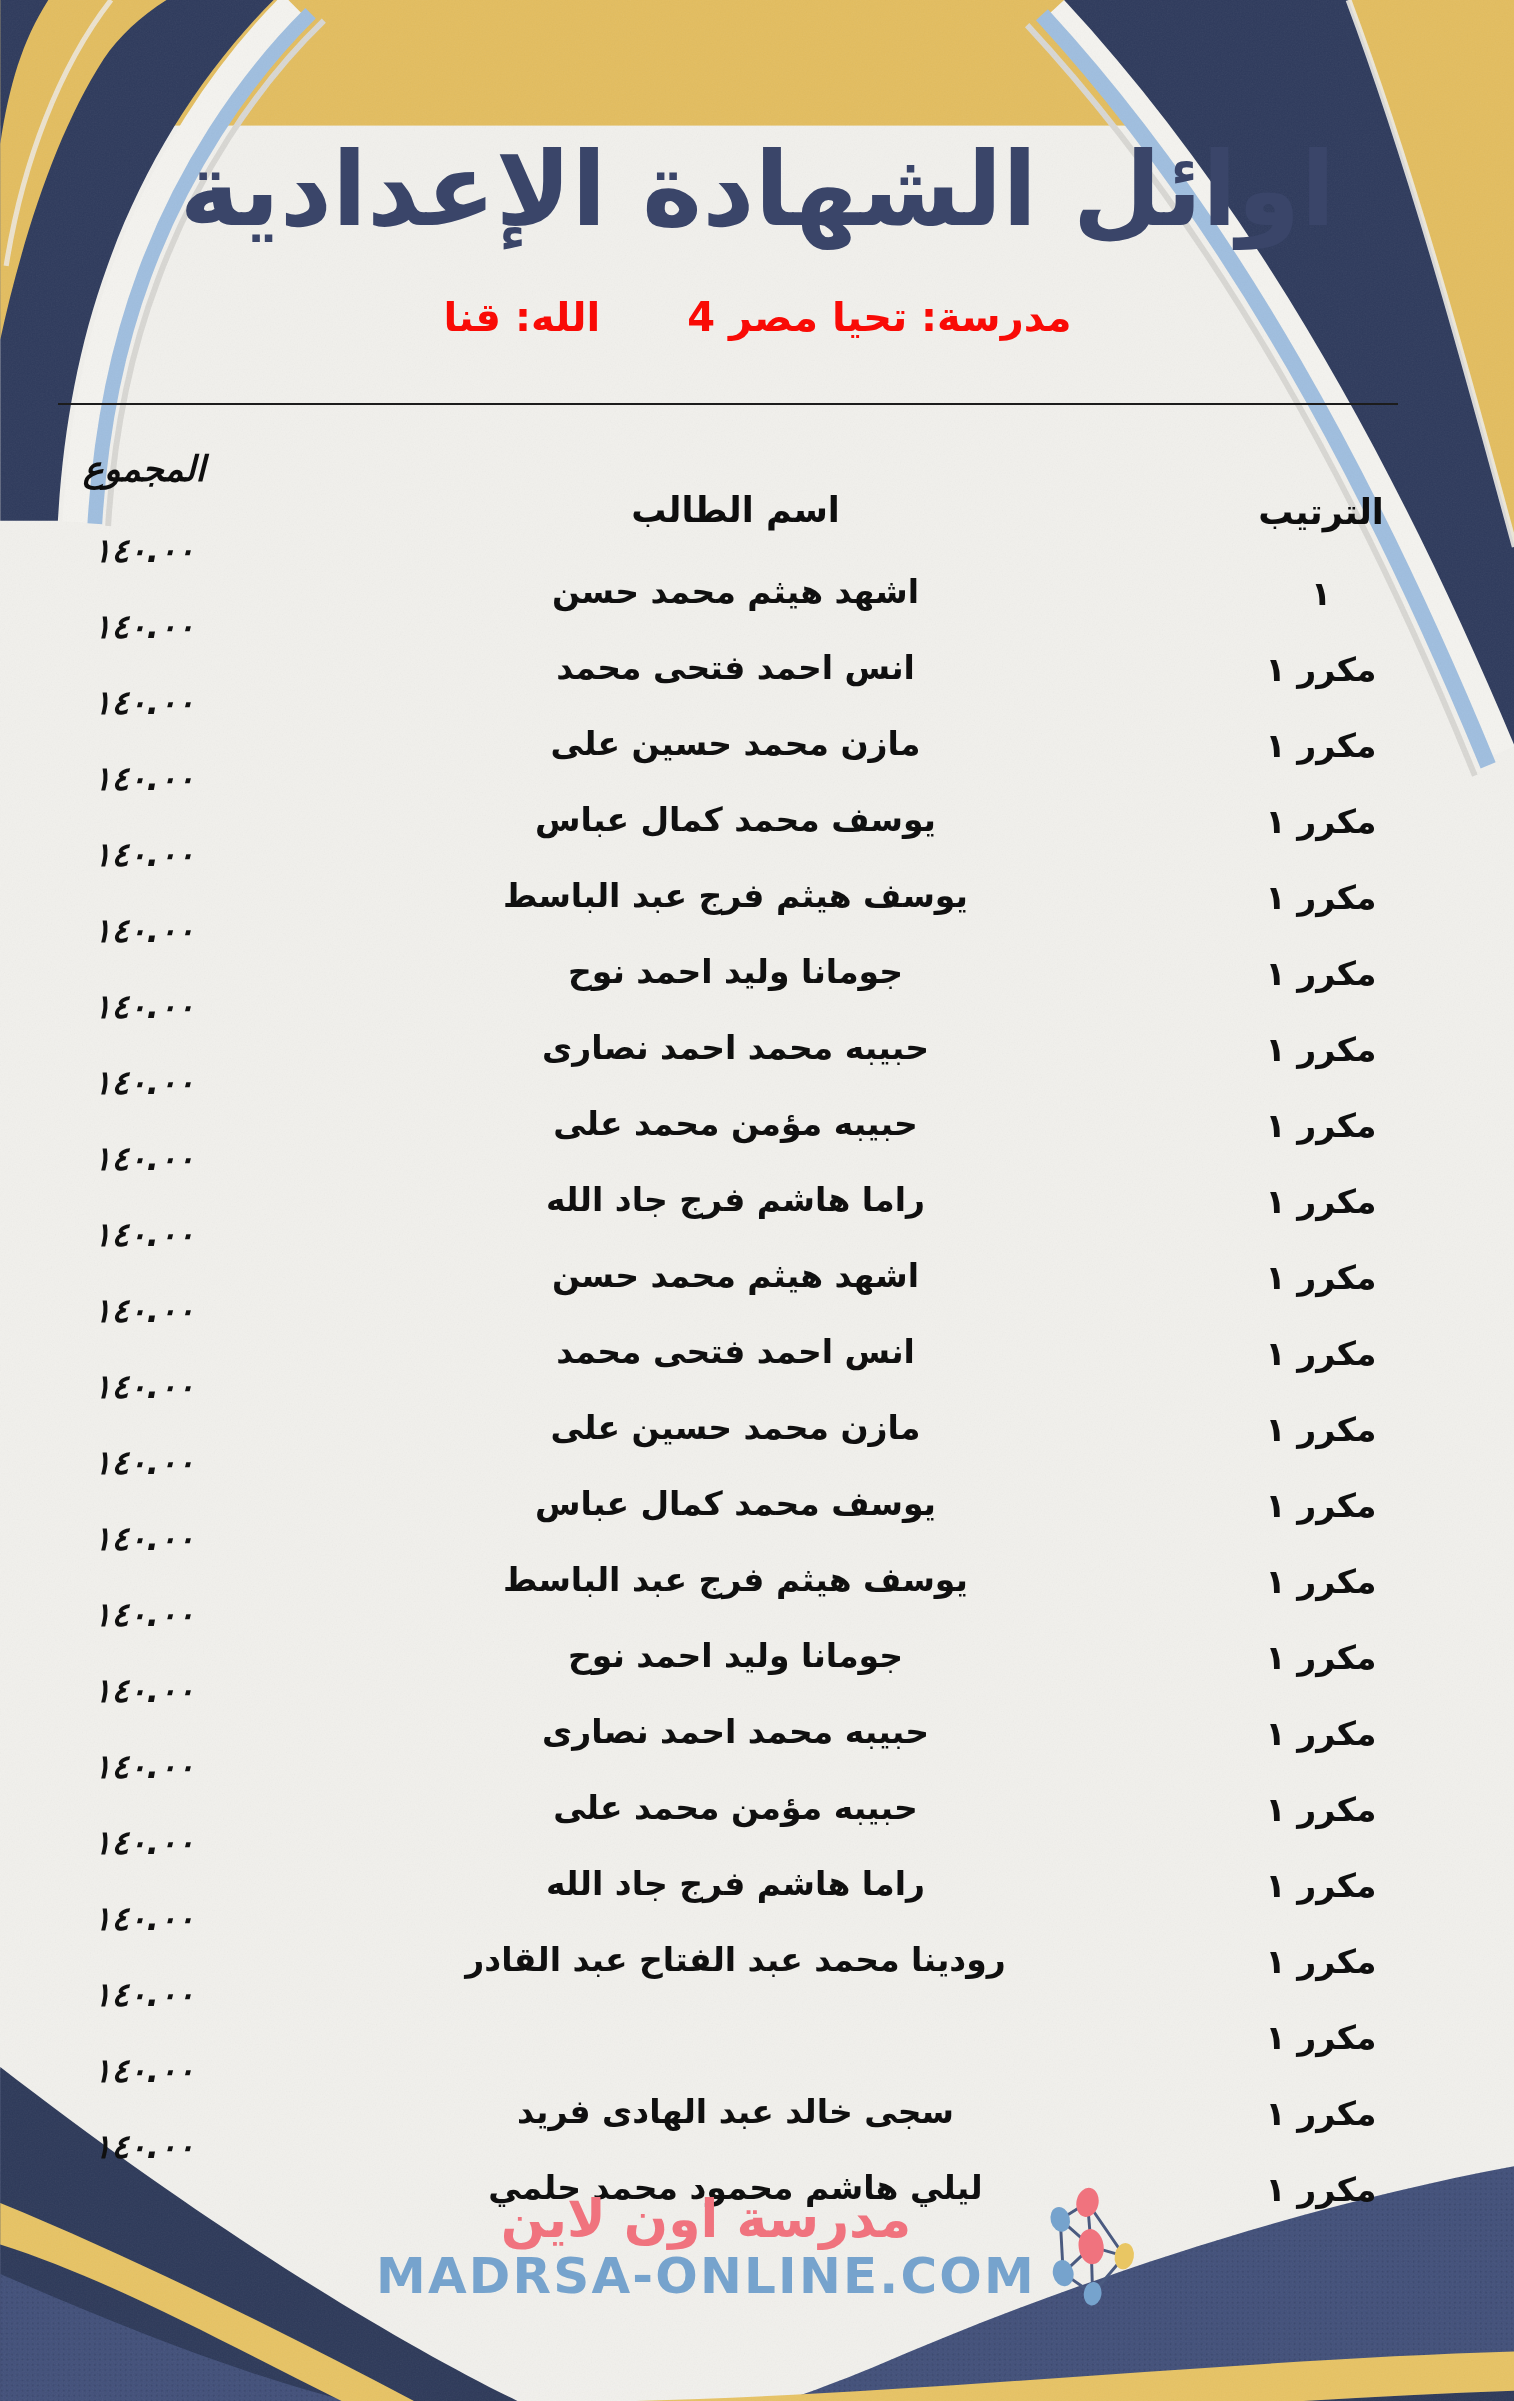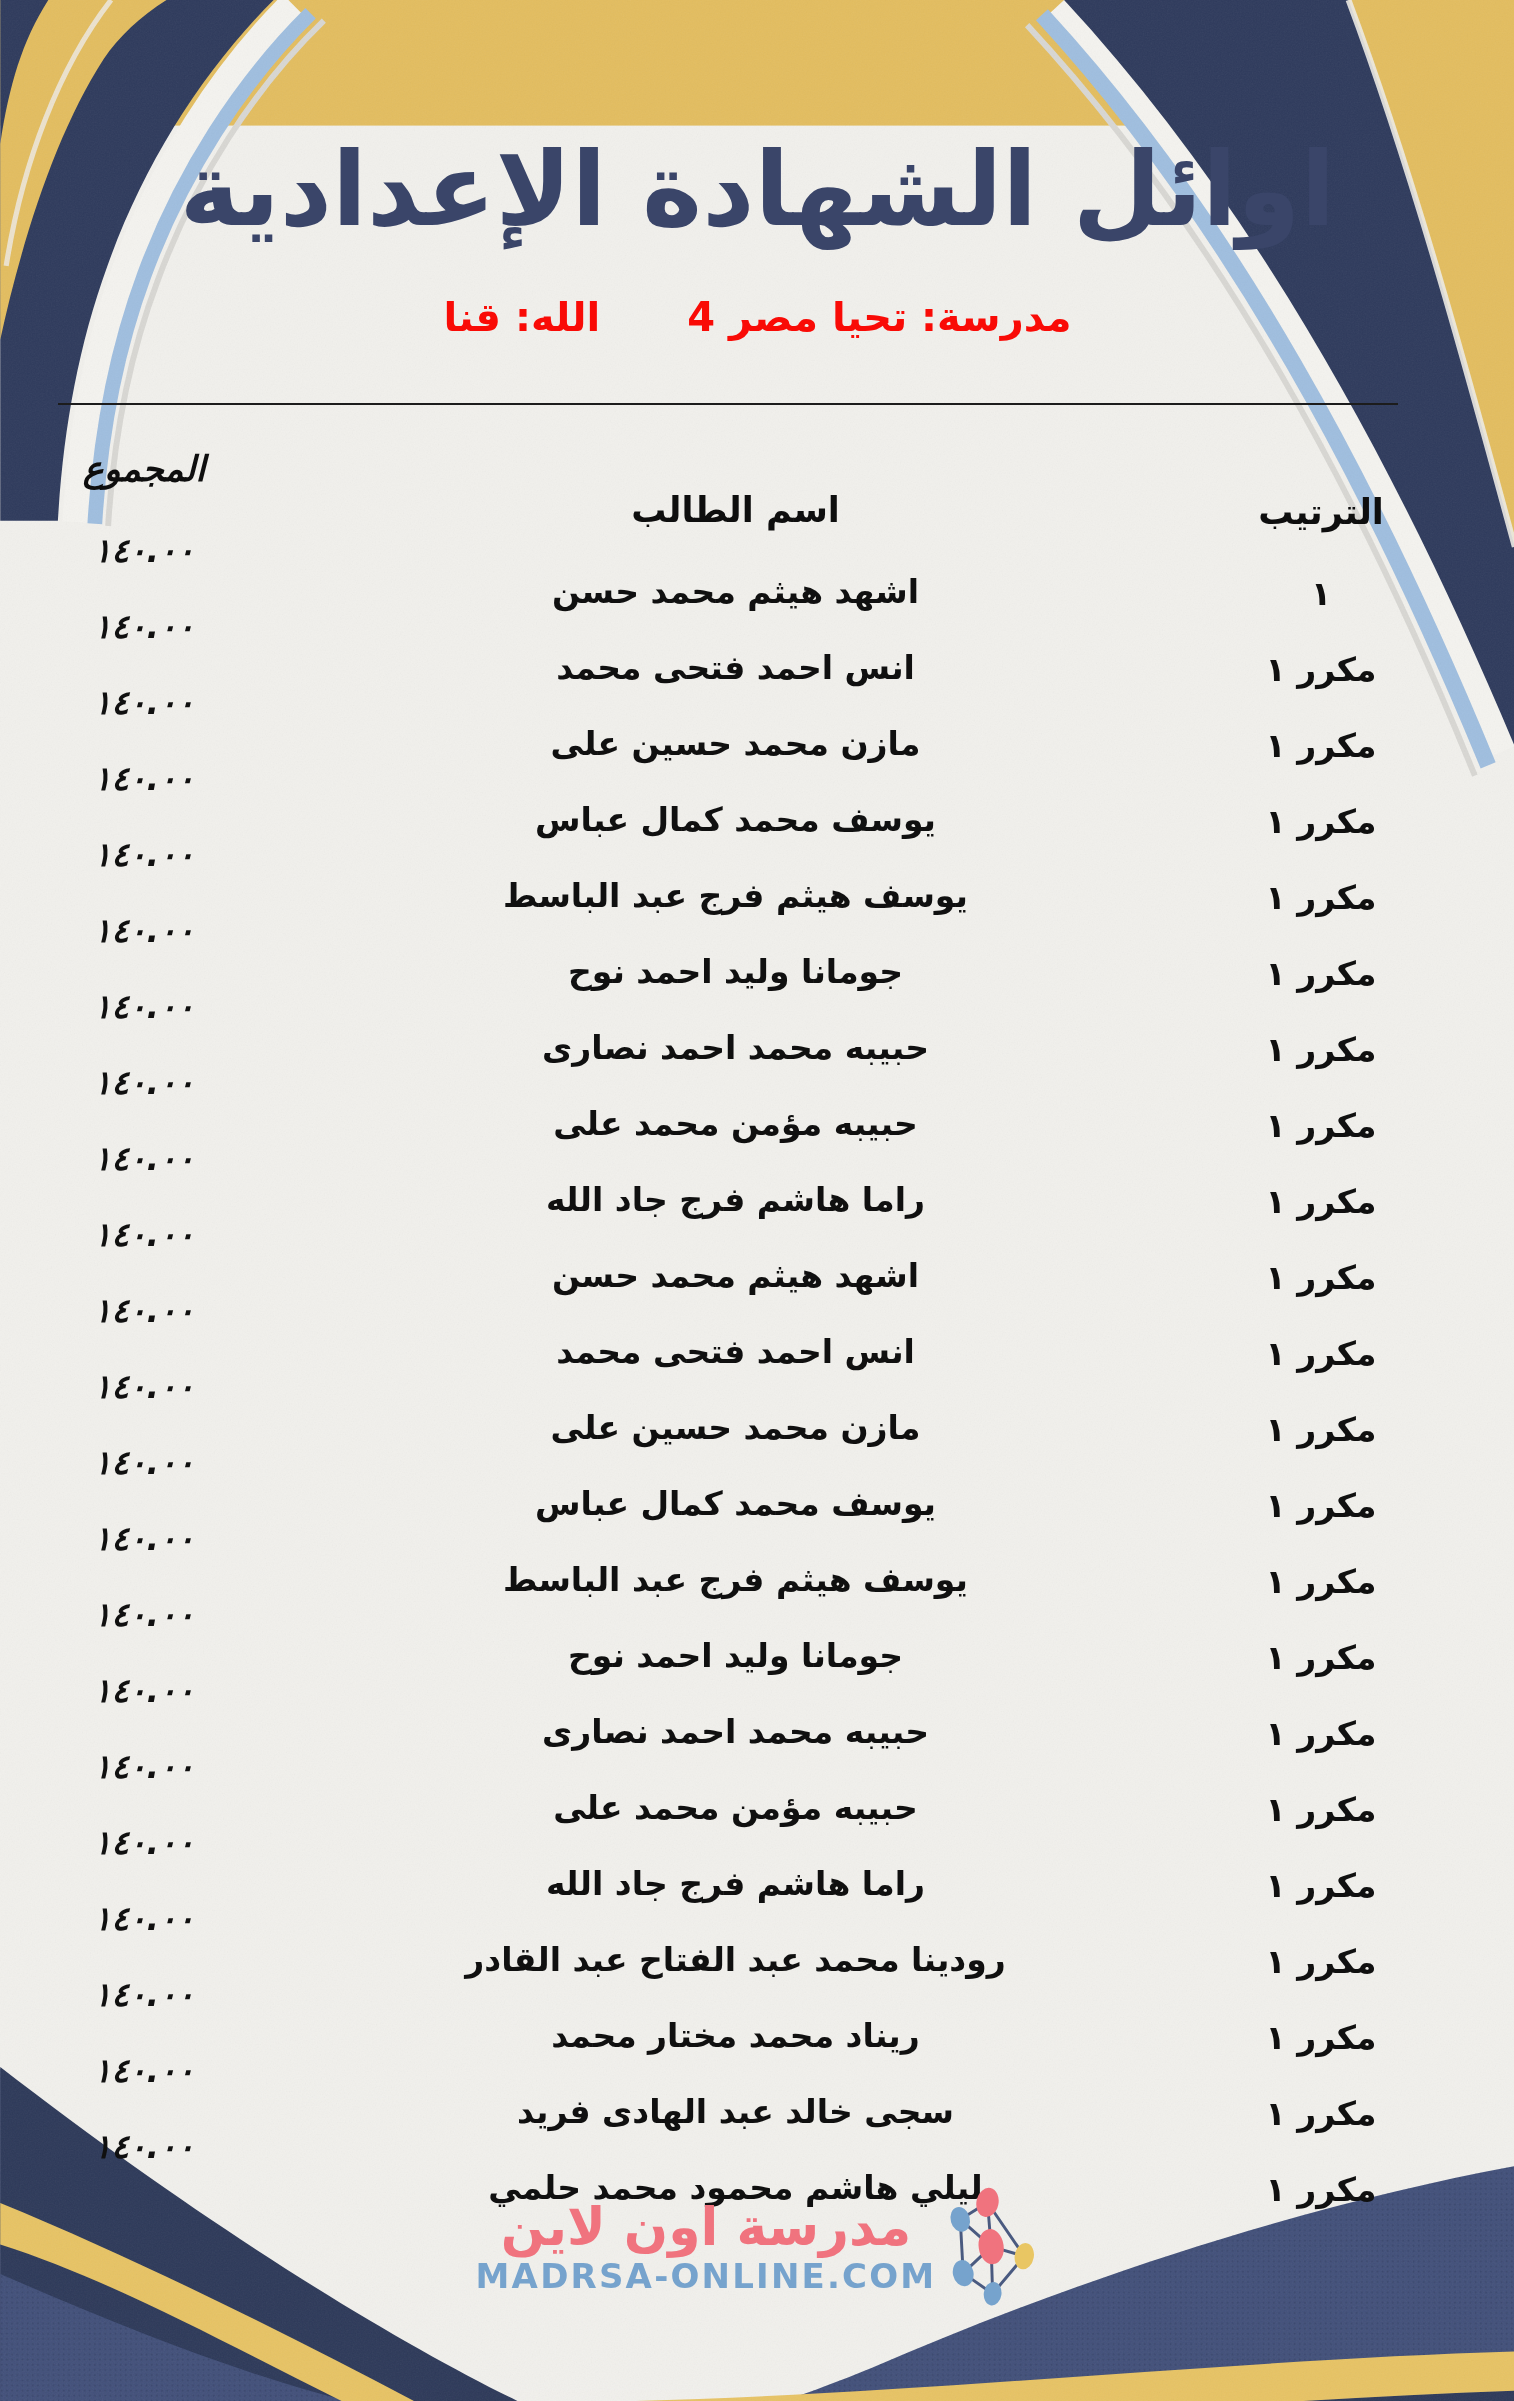--- a/index.html
+++ b/index.html
@@ -50,21 +50,21 @@
   .logo{
     top:2186px;left:0;right:0;
     display:flex;justify-content:center;align-items:center;gap:11px;
   }
   .logo-texts{text-align:center;}
   .logo-ar{
     direction:rtl;font-size:52px;font-weight:bold;color:#F0737E;
     line-height:1.15;
   }
   .logo-en{
-    font-size:34px;font-weight:bold;color:#76A3CD;letter-spacing:2.2px;
+    font-size:50px;font-weight:bold;color:#76A3CD;letter-spacing:2.2px;
     line-height:1.1;
   }
 </style>
 </head>
 <body>
 
 <div id="page">
 
   <svg id="deco" width="1515" height="2401" viewBox="0 0 2050 3250" xmlns="http://www.w3.org/2000/svg">
     <defs>
@@ -215,21 +215,20 @@
         <div class="cell c-name">راما هاشم فرج جاد الله</div>
         <div class="cell c-total">١٤٠.٠٠</div>
       </div>
       <div class="trow">
         <div class="cell c-rank">مكرر ١</div>
         <div class="cell c-name">رودينا محمد عبد الفتاح عبد القادر</div>
         <div class="cell c-total">١٤٠.٠٠</div>
       </div>
       <div class="trow">
         <div class="cell c-rank">مكرر ١</div>
-        <div class="cell c-name">ريناد محمد مختار محمد</div>
         <div class="cell c-total">١٤٠.٠٠</div>
       </div>
       <div class="trow">
         <div class="cell c-rank">مكرر ١</div>
         <div class="cell c-name">سجى خالد عبد الهادى فريد</div>
         <div class="cell c-total">١٤٠.٠٠</div>
       </div>
       <div class="trow">
         <div class="cell c-rank">مكرر ١</div>
         <div class="cell c-name">ليلي هاشم محمود محمد حلمي</div>

